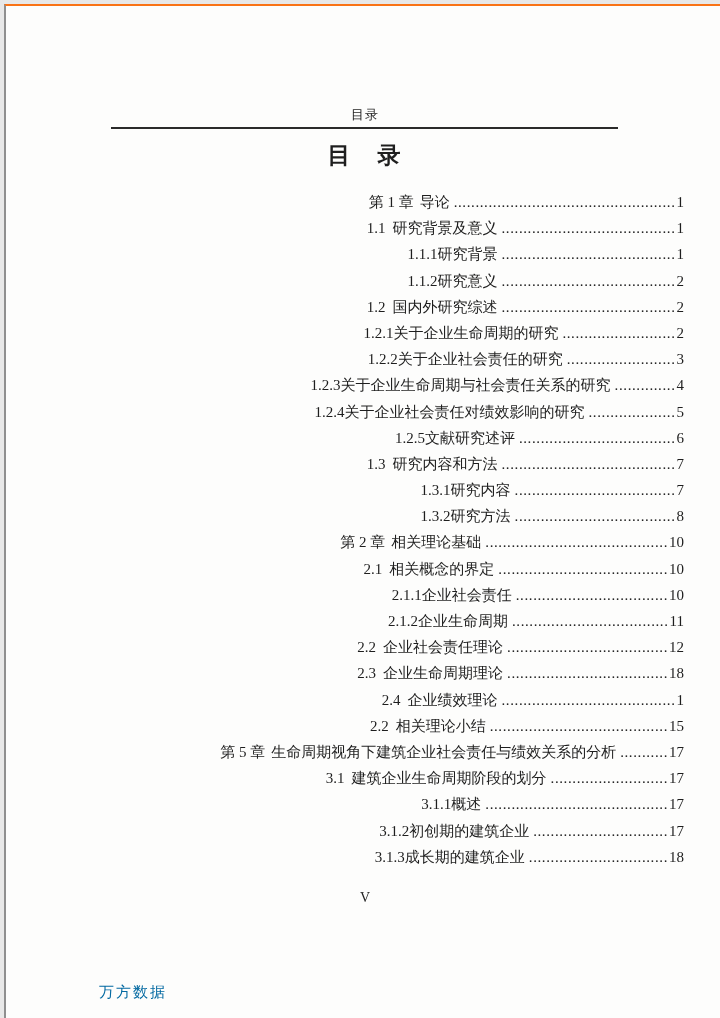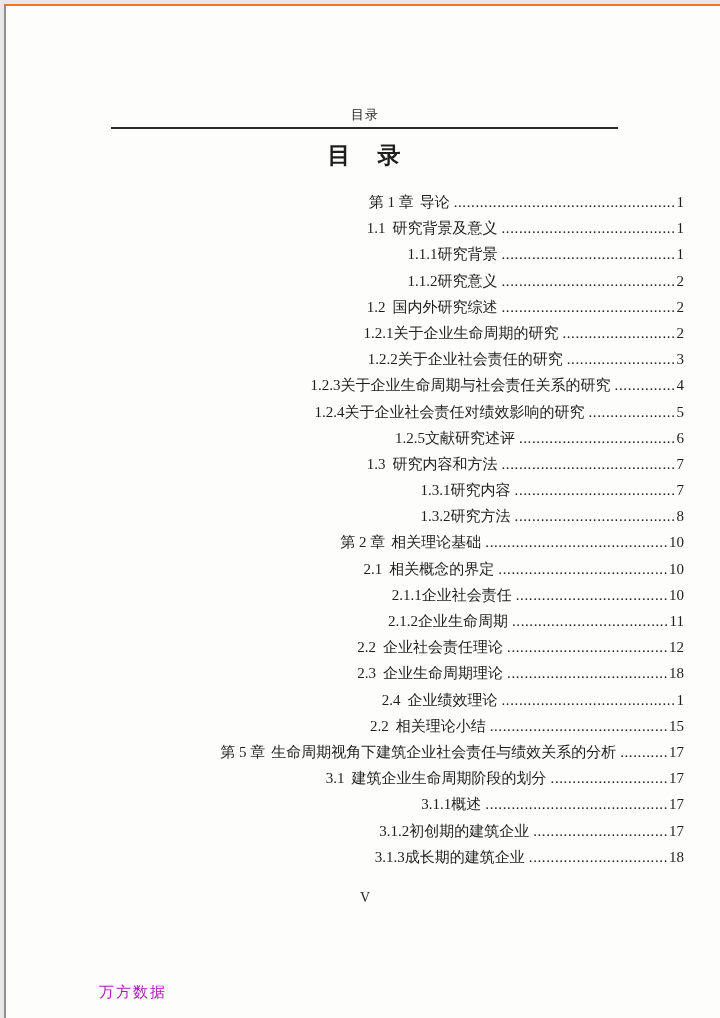--- a/index.html
+++ b/index.html
@@ -41,21 +41,21 @@
   .toc-row.lv2 .num { margin-right:7px; }
   .toc-row.lv3 .num { display:inline-block; min-width:47px; margin-right:0; }
   .toc-row .dots { margin-left:4px; letter-spacing:0.6px; }
   .toc-row .pg { margin-left:1px; }
   .footer-pagenum {
     position:absolute; top:884px; left:0; width:100%;
     text-align:center; font-size:14px;
   }
   .watermark {
     position:absolute; top:977px; left:93px;
-    font-size:15px; color:#a21caf; letter-spacing:2px;
+    font-size:15px; color:#0369a1; letter-spacing:2px;
   }
 </style>
 </head>
 <body>
 
 <div class="page">
   <div class="running-header">目录</div>
   <div class="header-rule"></div>
   <div class="doc-title">目　录</div>
 

